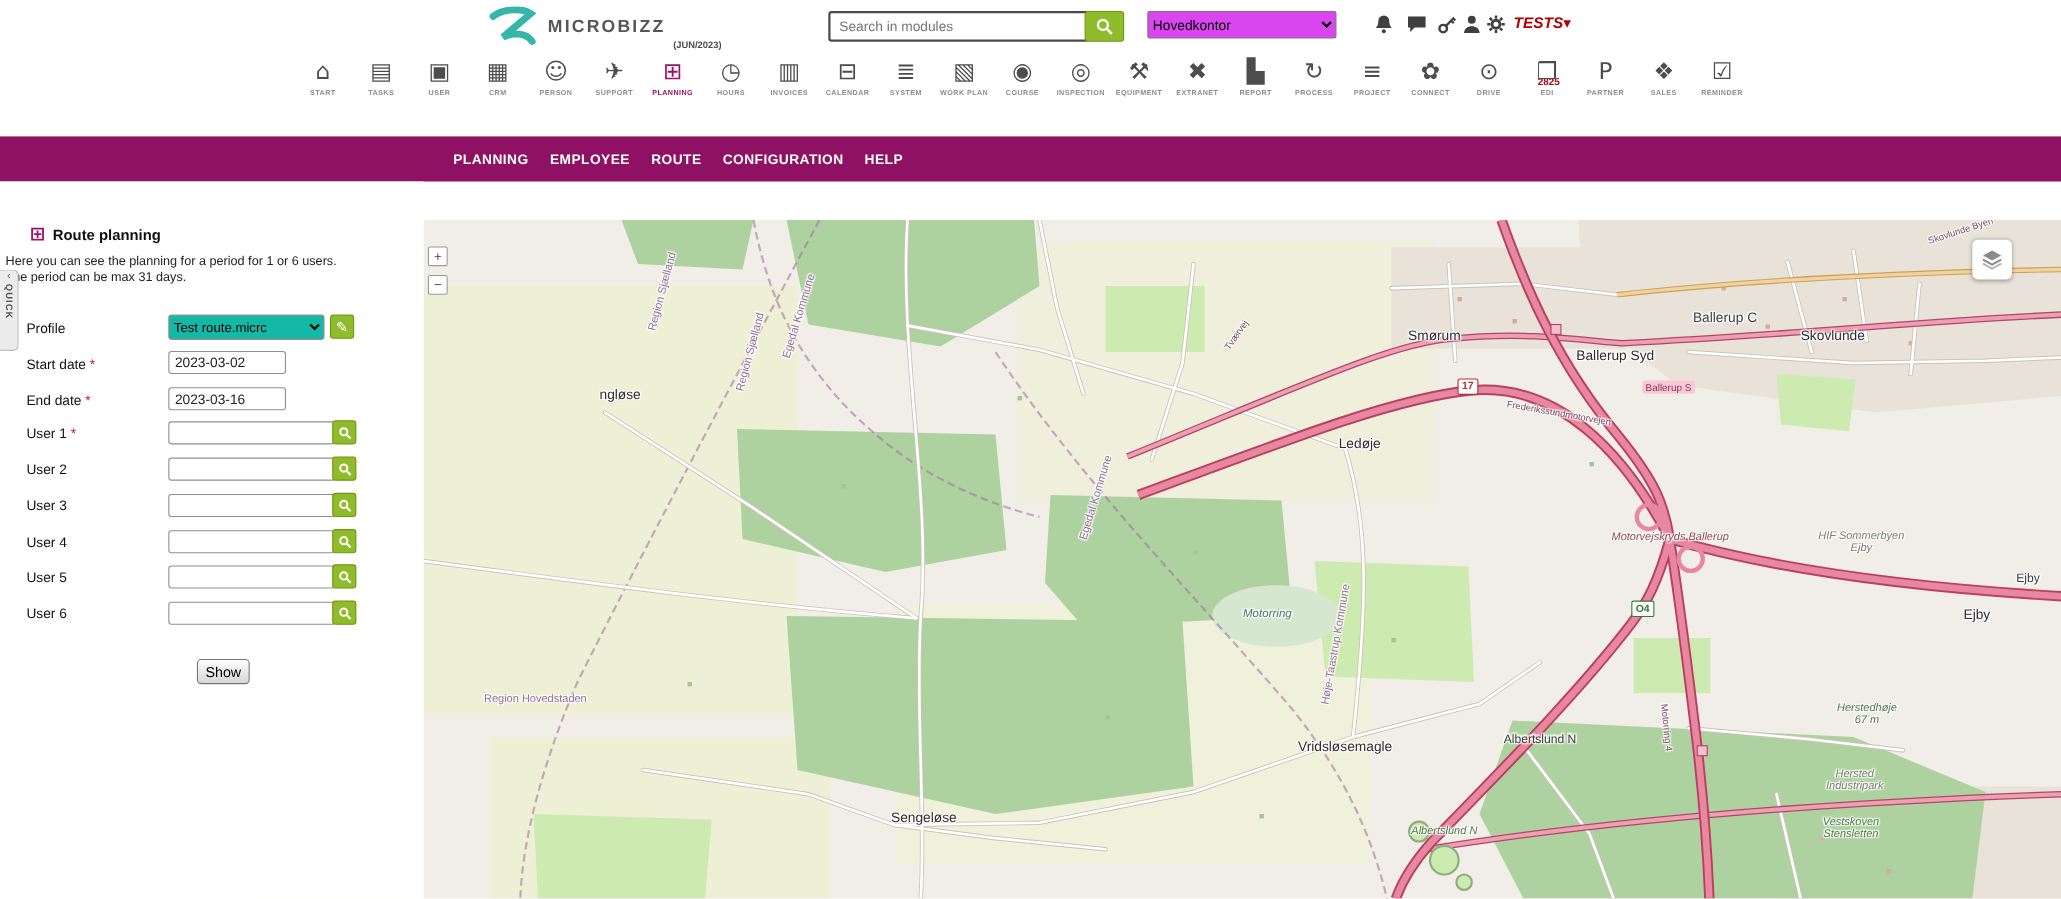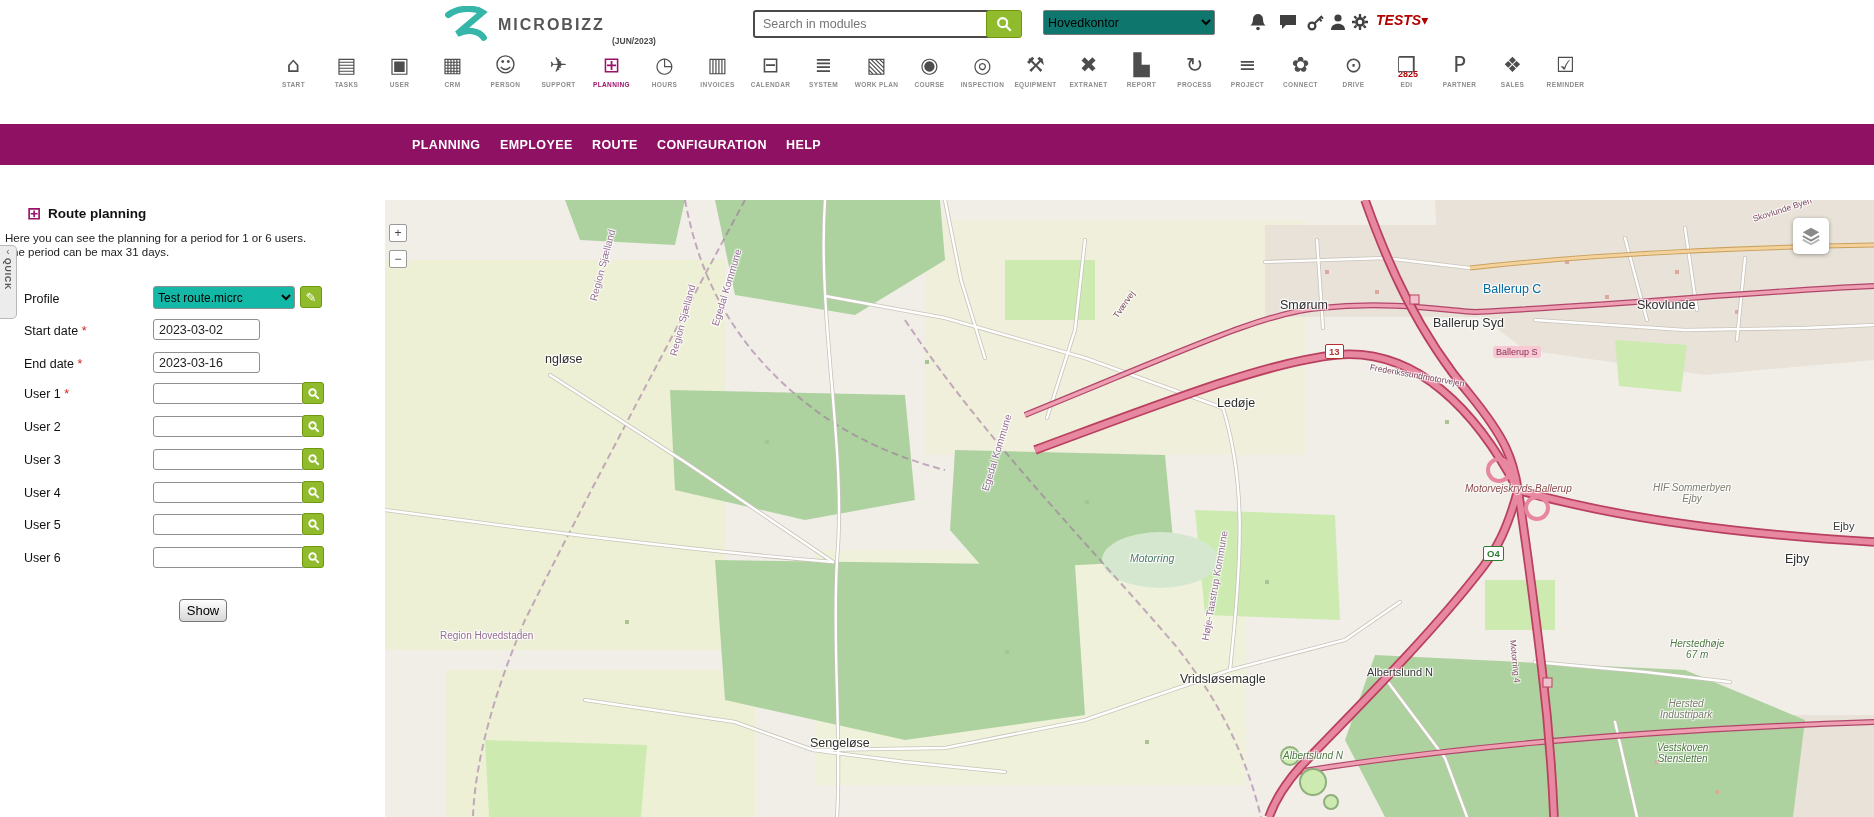--- a/index.html
+++ b/index.html
@@ -9,21 +9,21 @@
   
   .hdr{position:absolute;left:0;top:0;width:1874px;height:124px;background:#fff;}
   .logo{position:absolute;left:440px;top:6px;width:52px;height:38px;}
   .brand{position:absolute;left:498px;top:16px;font-size:16px;font-weight:bold;letter-spacing:2px;color:#565656;}
   .datetag{position:absolute;left:612px;top:36px;font-size:8.5px;font-weight:bold;color:#4a4a4a;}
   .srch{position:absolute;left:753px;top:10px;width:218px;height:24px;border:2px solid #4a4a4a;border-radius:3px;
         padding:0 8px;font:12.5px "Liberation Sans",sans-serif;color:#333;}
   .srchbtn{position:absolute;left:986px;top:10px;width:36px;height:28px;background:#8fbb2c;border:1px solid #6f980f;
         border-radius:3px;display:flex;align-items:center;justify-content:center;cursor:pointer;}
   .cosel{position:absolute;left:1043px;top:10px;width:172px;height:25px;font:12.5px "Liberation Sans",sans-serif;
-        border:1px solid #7a7a7a;border-radius:2px;background:#0f766e;}
+        border:1px solid #7a7a7a;border-radius:2px;background:#d946ef;}
   .hicon{position:absolute;top:12px;width:22px;height:22px;cursor:pointer;}
   .tests{position:absolute;left:1376px;top:12px;font-size:14px;font-weight:bold;color:#b30000;cursor:pointer;font-style:italic;}
   .testnum{position:absolute;left:1398px;top:33px;font-size:9px;font-weight:bold;color:#b30000;margin-top:36px;}
 
   
   .modrow{position:absolute;left:267px;top:52px;display:flex;}
   .mod{width:53px;display:flex;flex-direction:column;align-items:center;cursor:pointer;}
   .mico{font-family:"DejaVu Sans",sans-serif;font-size:21px;line-height:27px;height:27px;color:#4d4d4d;}
   .mlab{font-size:6.5px;font-weight:bold;letter-spacing:.4px;color:#8d8d8d;margin-top:2px;text-transform:uppercase;white-space:nowrap;}
   .mod.active .mico,.mod.active .mlab{color:#9c1168;}
@@ -380,21 +380,21 @@
 
       <rect x="1025" y="95" width="9" height="9" fill="#f2c0cd" stroke="#b9405f"></rect>
       <rect x="1158" y="478" width="9" height="9" fill="#f2c0cd" stroke="#b9405f"></rect>
     </svg>
 
     
     <div class="maplabel town" style="left:160px;top:152px">ngløse</div>
     <div class="maplabel town" style="left:895px;top:98px">Smørum</div>
     <div class="maplabel roadname" style="left:730px;top:112px;transform:rotate(-55deg);transform-origin:left center">Tværvej</div>
     <div class="maplabel town" style="left:1048px;top:116px">Ballerup Syd</div>
-    <div class="maplabel town" style="left:1098px;top:82px;color:#0369a1">Ballerup C</div>
+    <div class="maplabel town" style="left:1154px;top:82px;color:#404040">Ballerup C</div>
     <div class="pinkbadge" style="left:1108px;top:146px">Ballerup S</div>
     <div class="maplabel town" style="left:1252px;top:98px">Skovlunde</div>
     <div class="maplabel roadname" style="left:1368px;top:14px;transform:rotate(-18deg);transform-origin:left center">Skovlunde Byen</div>
     <div class="maplabel admin" style="left:330px;top:120px;transform:rotate(-73deg);transform-origin:left center">Egedal Kommune</div>
     <div class="maplabel admin" style="left:208px;top:95px;transform:rotate(-75deg);transform-origin:left center">Region Sjælland</div>
     <div class="maplabel admin" style="left:288px;top:150px;transform:rotate(-75deg);transform-origin:left center">Region Sjælland</div>
     <div class="maplabel admin" style="left:600px;top:285px;transform:rotate(-73deg);transform-origin:left center">Egedal Kommune</div>
     <div class="maplabel admin" style="left:820px;top:435px;transform:rotate(-80deg);transform-origin:left center">Høje-Taastrup Kommune</div>
     <div class="maplabel admin" style="left:55px;top:430px">Region Hovedstaden</div>
     <div class="maplabel town" style="left:832px;top:196px">Ledøje</div>
@@ -417,21 +417,21 @@
       </div>
     <div class="maplabel junction" style="left:1080px;top:283px">Motorvejskryds Ballerup</div>
     <div class="maplabel gray-l" style="left:1268px;top:282px">
         <span>HIF Sommerbyen</span>
         <span>Ejby</span>
       </div>
     <div class="maplabel town" style="left:1400px;top:352px">Ejby</div>
     <div class="maplabel village" style="left:1448px;top:320px">Ejby</div>
     <div class="maplabel roadname" style="left:985px;top:162px;transform:rotate(10deg);transform-origin:left center">Frederikssundmotorvejen</div>
     <div class="maplabel roadname" style="left:1128px;top:435px;transform:rotate(84deg);transform-origin:left center">Motorring 4</div>
-    <span class="refbadge r17" style="left:940px;top:144px">13</span>
+    <span class="refbadge r17" style="left:940px;top:144px">17</span>
     <span class="refbadge ro4" style="left:1098px;top:346px">O4</span>
 
     
     <button class="mapctl" style="left:4px;top:24px">+</button>
     <button class="mapctl" style="left:4px;top:50px">−</button>
     <div class="layersbtn">
       <svg width="22" height="22" viewBox="0 0 24 24">
         <path d="M12 3 21 8 12 13 3 8z" fill="#8a8a8a"></path>
         <path d="M3 12l9 5 9-5" fill="none" stroke="#8a8a8a" stroke-width="2"></path>
         <path d="M3 16l9 5 9-5" fill="none" stroke="#b5b5b5" stroke-width="2"></path>

